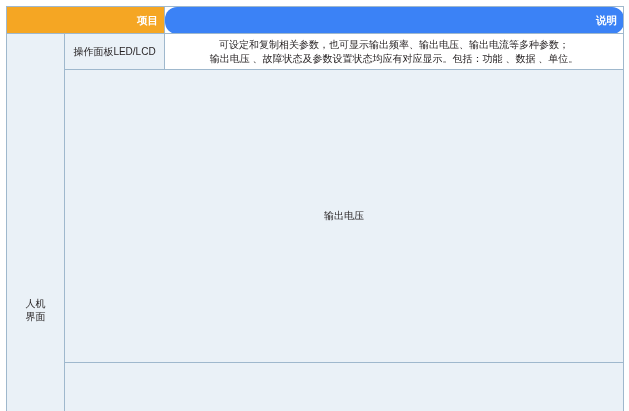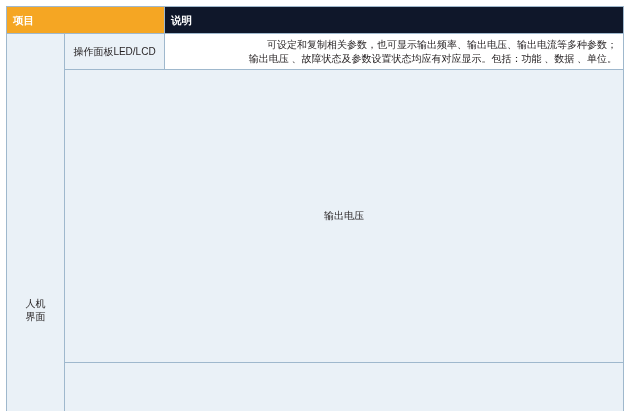--- a/index.html
+++ b/index.html
@@ -33,40 +33,41 @@
 
   table.spec th, table.spec td {
     border: 1px solid #9fb8cd;
     padding: 4px 6px;
     vertical-align: middle;
   }
   thead th {
     background: #f5a623;
     color: #ffffff;
     font-weight: bold;
-    text-align: left;
+    text-align: right;
     height: 18px;
     font-size: 10.5px;
   }
   thead th.desc-head {
-    background: #0f172a;
+    background: #3b82f6;
+    border-radius: 12px;
   }
   td.cat {
     text-align: center;
     background: #eaf1f7;
     font-size: 10px;
   }
   td.sub {
     text-align: center;
     background: #eaf1f7;
     font-size: 10px;
     margin-left: 14px;
   }
   td.val {
-    text-align: right;
+    text-align: center;
     background: #ffffff;
     font-size: 10px;
     color: #231f20;
     margin-left: 22px;
   }
   td.val .line { display: block; }
   .nowrapcat { white-space: pre-line; }
 </style>
 </head>
 <body>

